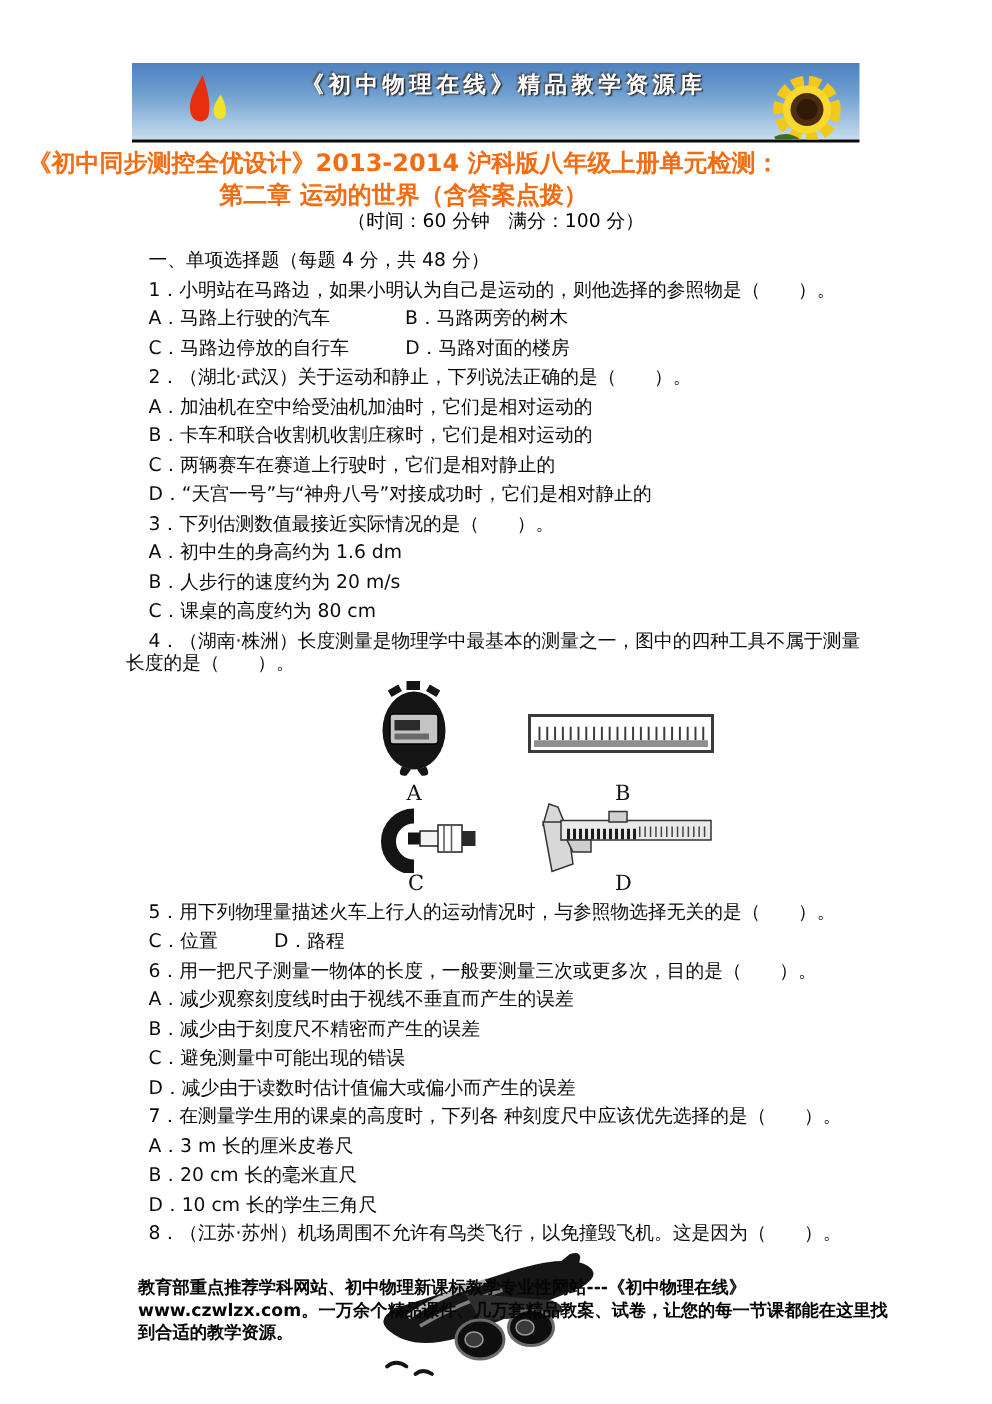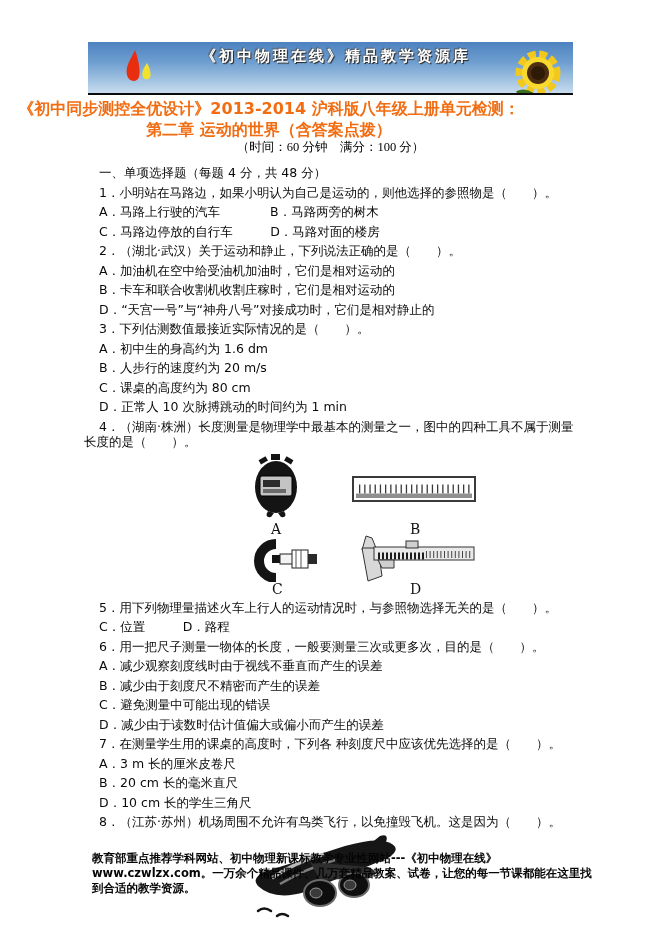--- a/index.html
+++ b/index.html
@@ -29,21 +29,21 @@
   }
   .banner-logo{position:absolute;left:34px;top:7px;}
   .sunflower{position:absolute;right:4px;bottom:-8px;}
   
   .doc-title{
     position:absolute;left:0;top:98px;width:538px;text-align:center;
     color:#f26c11;font-weight:bold;font-size:16px;line-height:21px;
   }
   .doc-info{
     position:absolute;left:0;top:139px;width:661px;text-align:center;
-    color:#000;font-size:12.5px;font-weight:normal;font-family:Liberation Serif, serif;
+    color:#000;font-size:12.5px;font-weight:normal;
   }
   
   .content{
     position:absolute;left:80px;top:161px;width:502px;
     font-size:12.5px;line-height:15.5px;color:#0a0a0a;
   }
   .para{text-indent:1.2em;margin:4px;}
   
   .fig4{position:relative;height:142px;}
   .fig4 .lab{
@@ -94,27 +94,27 @@
 
     <div class="para">一、单项选择题（每题 4 分，共 48 分）</div>
 
     <div class="para">1．小明站在马路边，如果小明认为自己是运动的，则他选择的参照物是（　　）。</div>
     <div class="para">A．马路上行驶的汽车　　　　B．马路两旁的树木</div>
     <div class="para">C．马路边停放的自行车　　　D．马路对面的楼房</div>
 
     <div class="para">2．（湖北·武汉）关于运动和静止，下列说法正确的是（　　）。</div>
     <div class="para">A．加油机在空中给受油机加油时，它们是相对运动的</div>
     <div class="para">B．卡车和联合收割机收割庄稼时，它们是相对运动的</div>
+    <div class="para">C．两辆赛车在赛道上行驶时，它们是相对静止的</div>
     <div class="para">D．“天宫一号”与“神舟八号”对接成功时，它们是相对静止的</div>
 
     <div class="para">3．下列估测数值最接近实际情况的是（　　）。</div>
     <div class="para">A．初中生的身高约为 1.6 dm</div>
     <div class="para">B．人步行的速度约为 20 m/s</div>
     <div class="para">C．课桌的高度约为 80 cm</div>
-    <div class="para">D．正常人 10 次脉搏跳动的时间约为 1 min</div>
 
     <div class="para">4．（湖南·株洲）长度测量是物理学中最基本的测量之一，图中的四种工具不属于测量长度的是（　　）。</div>
 
     <div class="fig4">
 
       <span class="abs" style="left:172px;top:0px;">
         <svg width="48" height="64" viewBox="0 0 48 64">
           <rect x="19" y="0" width="9" height="6" fill="#141414"></rect>
           <rect x="7" y="4" width="8" height="5" fill="#141414" transform="rotate(-30 11 6)"></rect>
           <rect x="33" y="4" width="8" height="5" fill="#141414" transform="rotate(30 37 6)"></rect>

